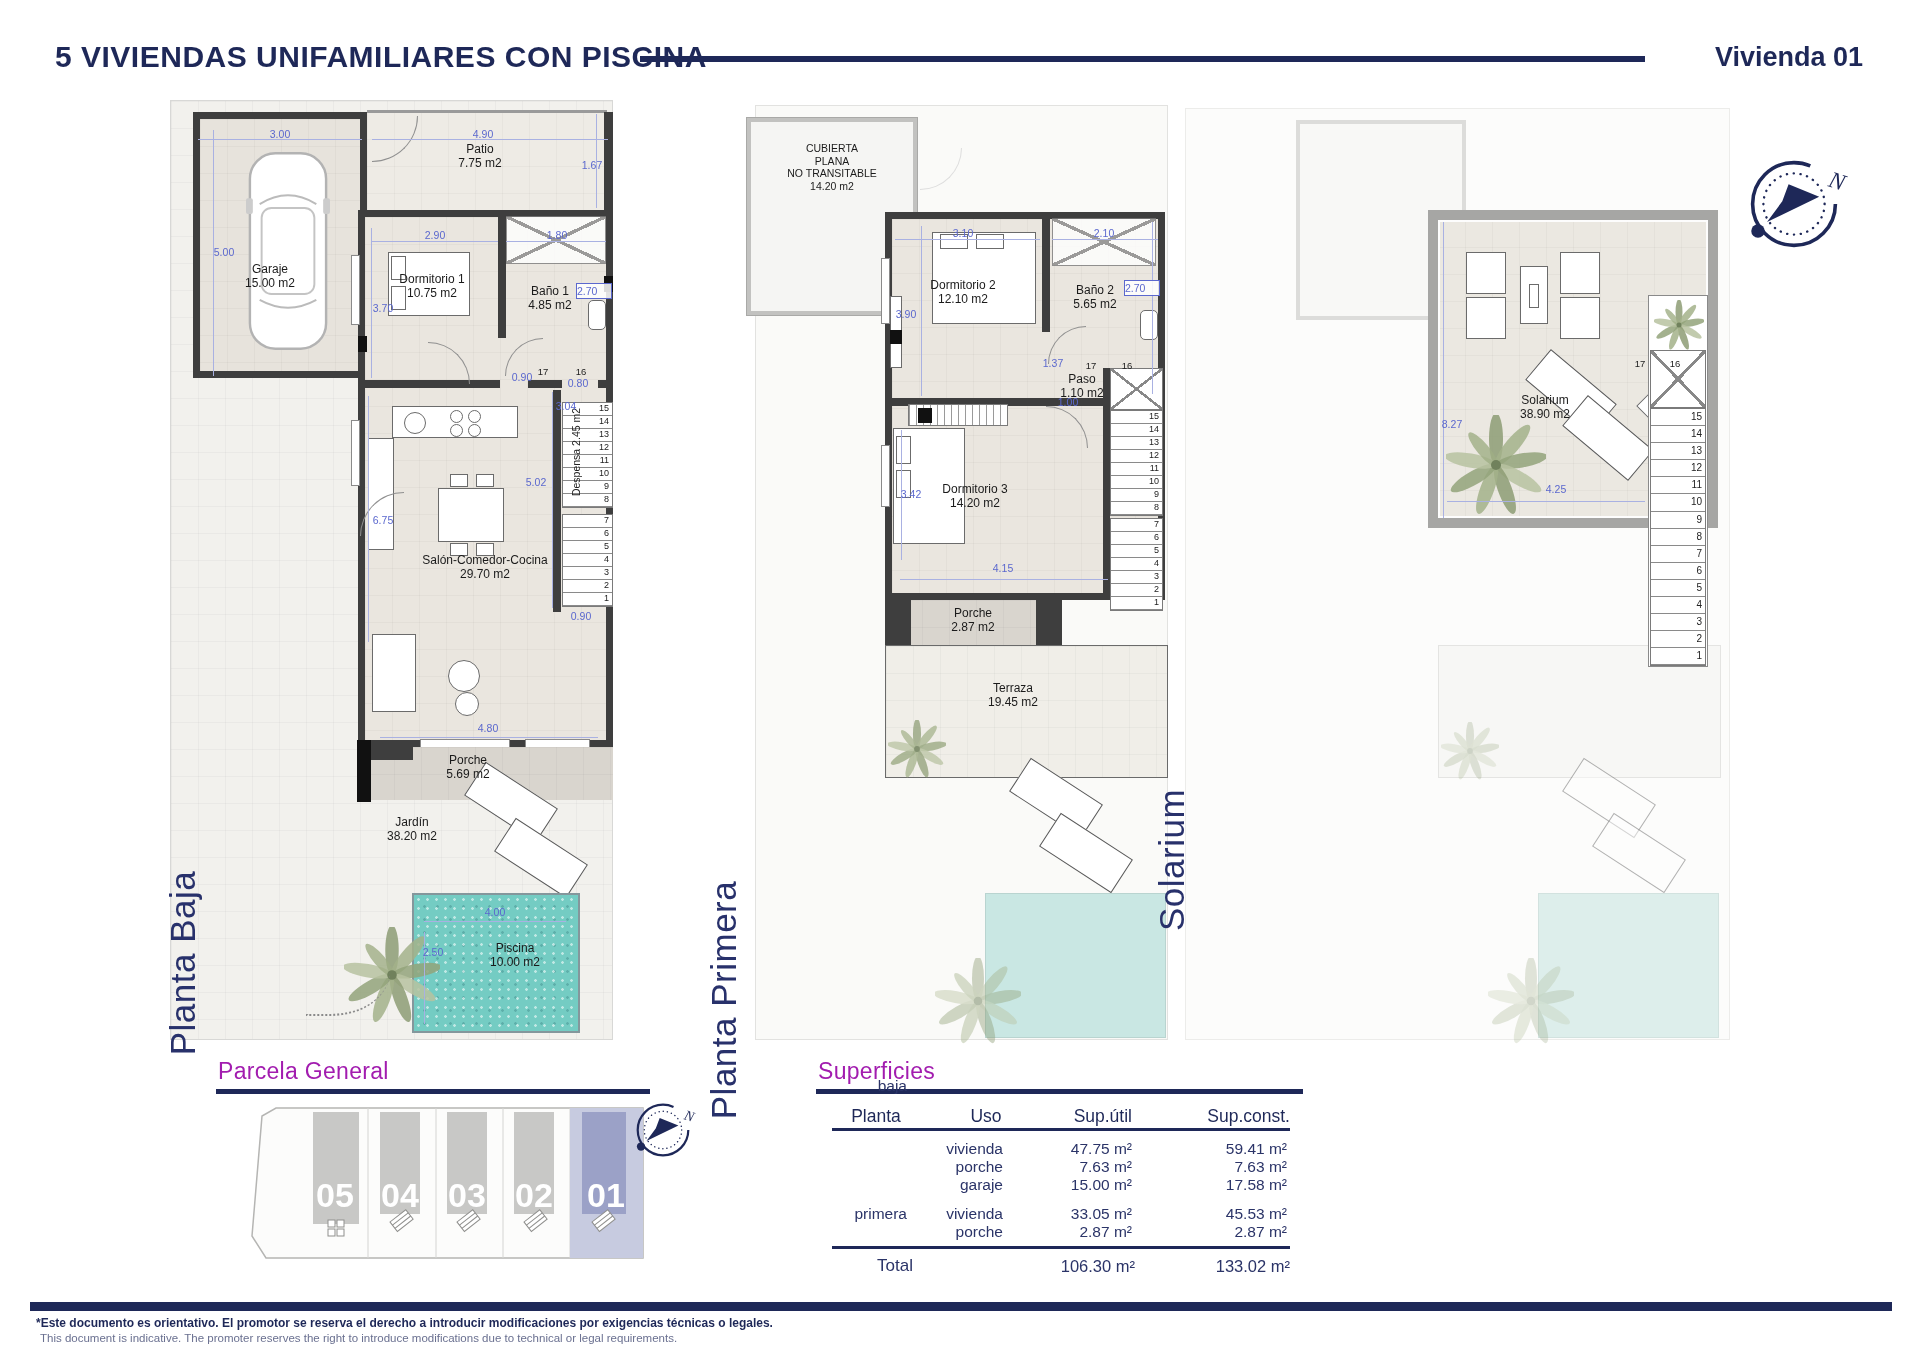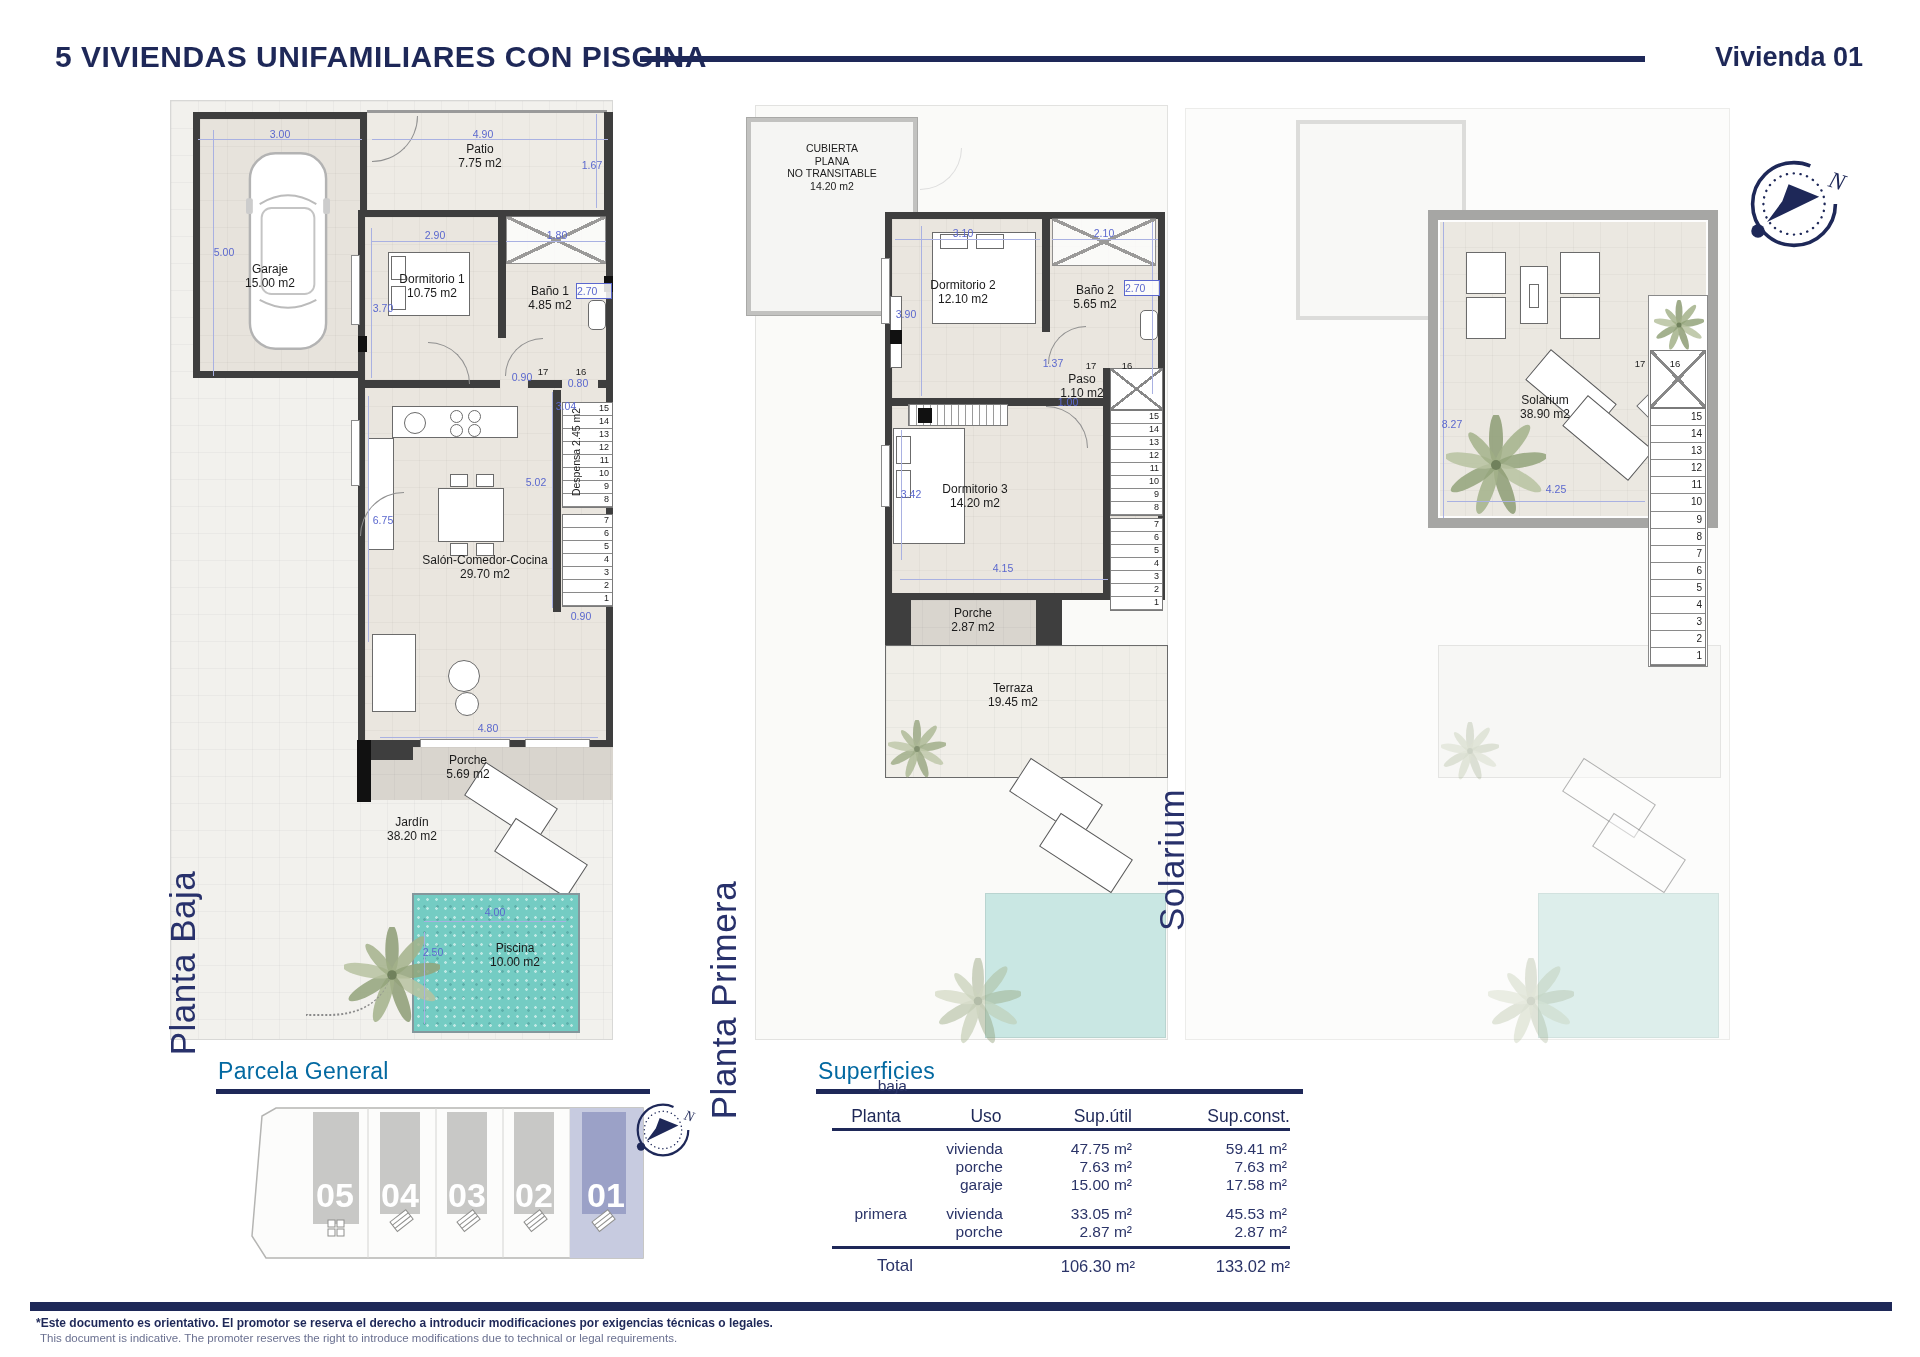--- a/index.html
+++ b/index.html
@@ -32,21 +32,21 @@
   .lounger{position:absolute;width:86px;height:40px;background:#fff;border:1.5px solid #5a5a5a;box-sizing:border-box;}
   .stairnum{position:absolute;width:30px;text-align:center;font-size:9.5px;color:#222;}
   .pool{position:absolute;background-color:#74ccc3;background-image:
       radial-gradient(rgba(255,255,255,.55) 1px,transparent 1.6px),
       radial-gradient(rgba(0,60,70,.2) 1px,transparent 1.6px);
       background-size:9px 9px,13px 13px;background-position:0 0,4px 5px;
       border:2px solid #84979c;box-sizing:border-box;}
   .arc{position:absolute;border:0 solid #8f8f8f;box-sizing:border-box;}
   .win{position:absolute;background:#fff;border:1px solid #8a8a8a;box-sizing:border-box;}
   .palm{position:absolute;}
-  .sectitle{position:absolute;font-size:23px;color:#0369a1;letter-spacing:.3px;}
+  .sectitle{position:absolute;font-size:23px;color:#a21caf;letter-spacing:.3px;}
   .secline{position:absolute;height:5px;background:#1e2858;}
   .th{position:absolute;font-size:17.5px;color:#1e2858;}
   .td{position:absolute;font-size:15.5px;color:#2b3468;}
   .tr-right{text-align:right;}
 </style>
 </head>
 <body>
 
 <svg width="0" height="0" style="position:absolute" aria-hidden="true">
   <defs>

